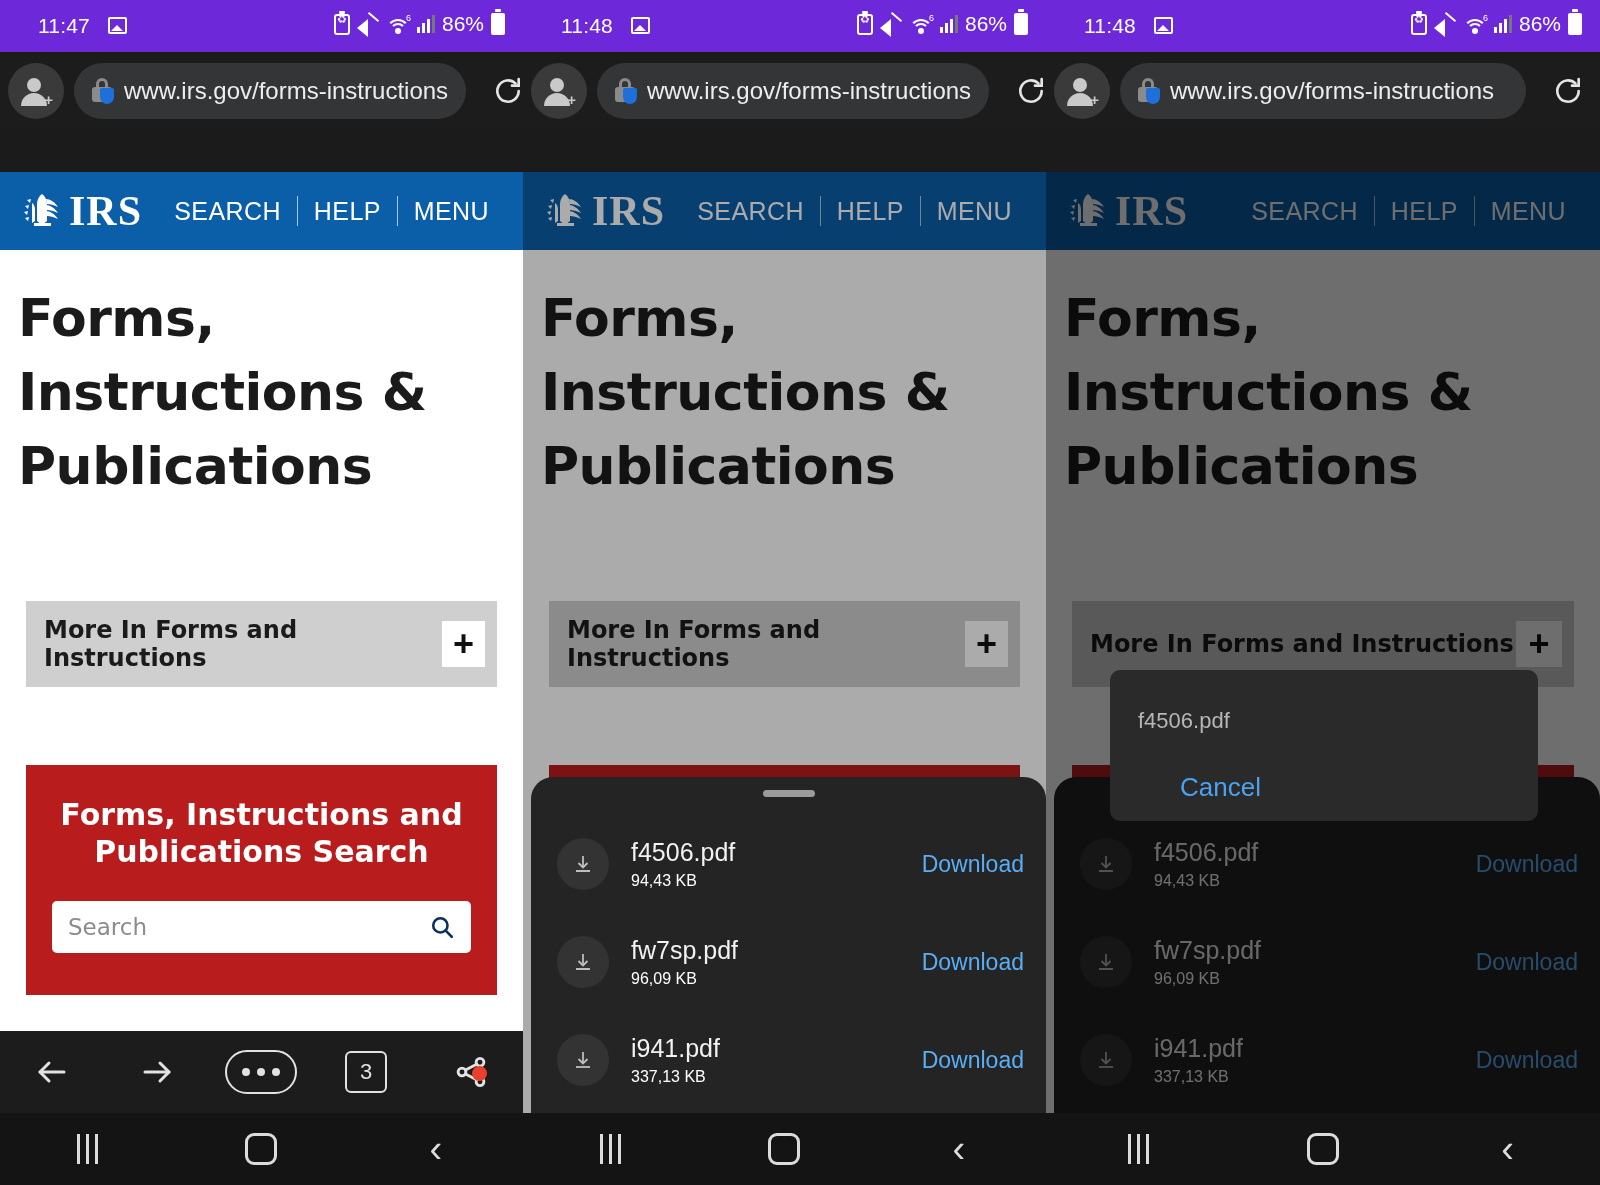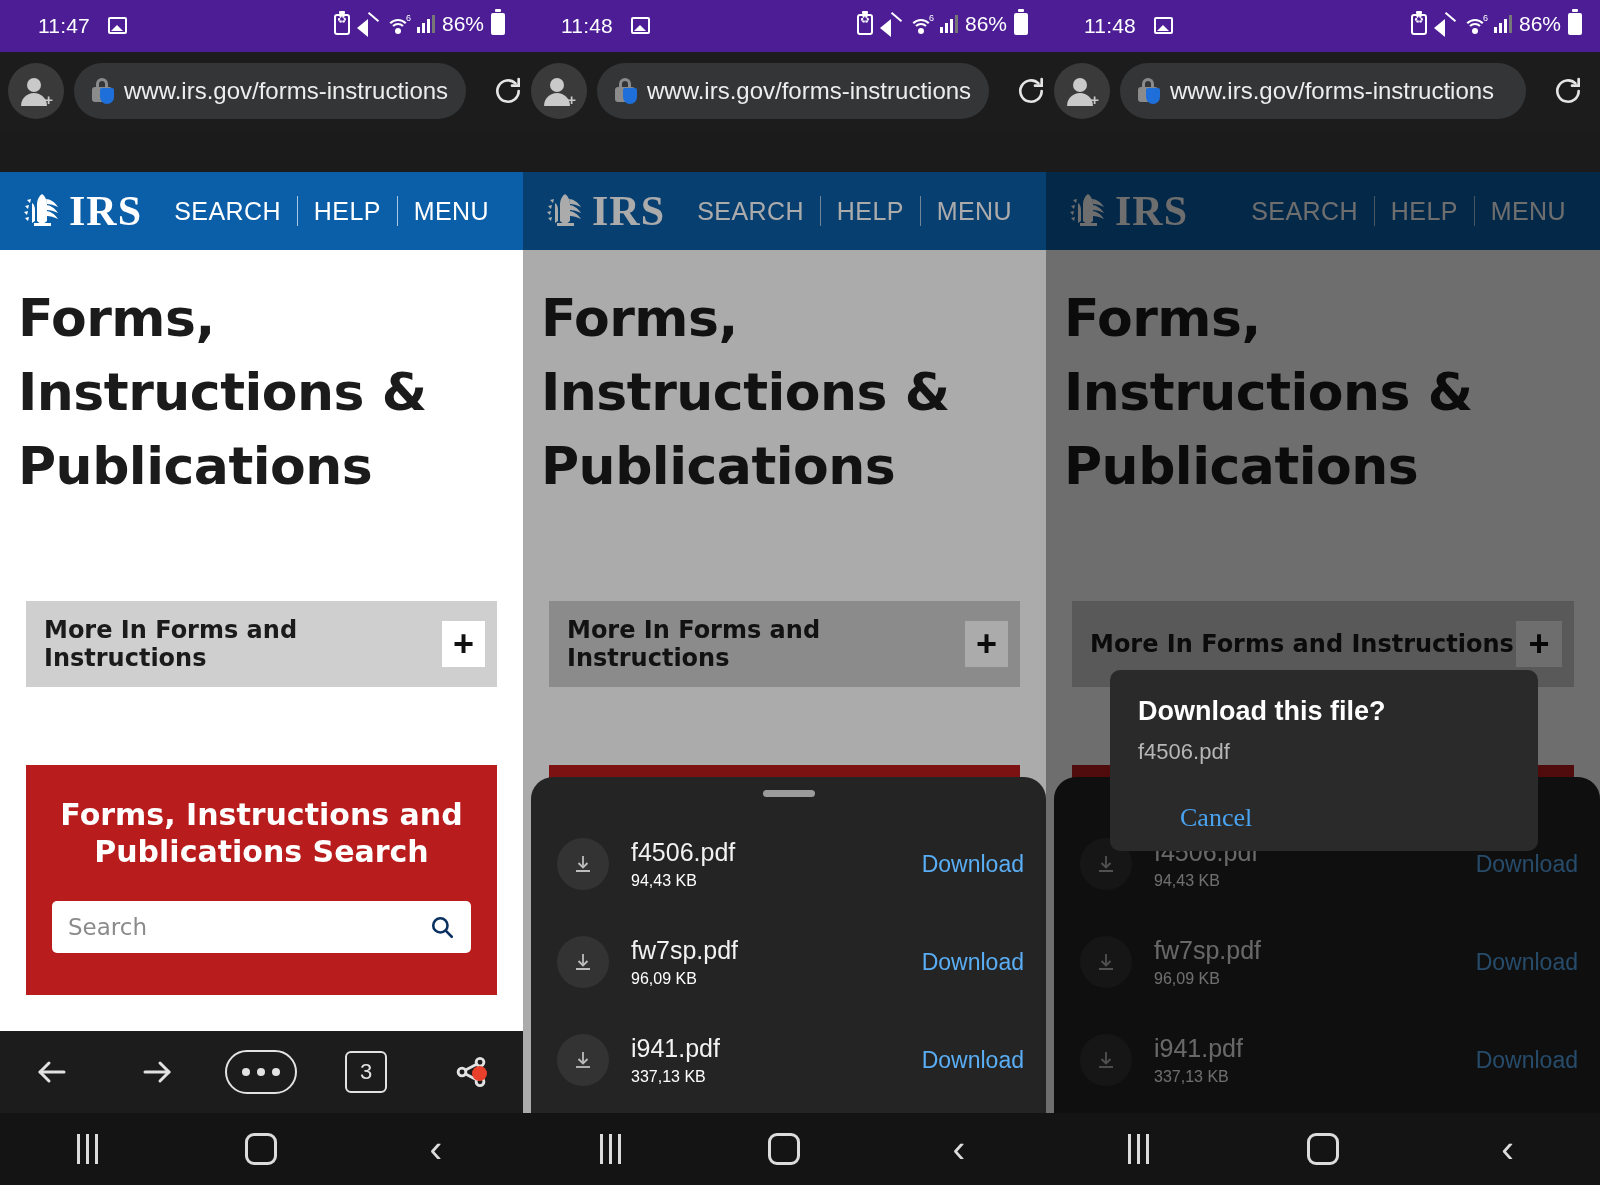--- a/index.html
+++ b/index.html
@@ -5,21 +5,21 @@
   * { margin:0; padding:0; box-sizing:border-box; }
   html,body{ width:1600px; height:1185px; background:#000; overflow:hidden;
              font-family:"Liberation Sans", sans-serif; }
   .stage{ position:relative; width:1600px; height:1185px; display:flex; }
 
   .panel{ position:relative; width:523px; height:1185px; overflow:hidden; background:#1b1b1b; flex:0 0 auto; }
   .panel.p2{ width:523px; }
   .panel.p3{ width:554px; }
 
   
-  .statusbar{ position:relative; height:52px; background:#4c1d95; color:#fff; }
+  .statusbar{ position:relative; height:52px; background:#6d28d9; color:#fff; }
   .sb-time{ position:absolute; left:38px; top:14px; font-size:21px; letter-spacing:.2px; }
   .sb-pic{ position:absolute; left:108px; top:17px; width:19px; height:17px;
            border:2px solid #fff; border-radius:2px; }
   .sb-pic:after{ content:""; position:absolute; left:1px; bottom:1px; width:0; height:0;
            border-left:6px solid transparent; border-right:6px solid transparent; border-bottom:6px solid #fff; }
   .sb-right{ position:absolute; right:18px; top:12px; display:flex; align-items:center; gap:7px; }
   .ic-batsave{ width:16px;height:21px;border:2px solid #fff;border-radius:3px;position:relative; }
   .ic-batsave:before{ content:"";position:absolute;left:3px;top:-5px;width:6px;height:3px;background:#fff;border-radius:1px;}
   .ic-batsave:after{ content:"\267B";position:absolute;left:0;top:-3px;width:12px;text-align:center;font-size:11px;color:#fff;}
   .ic-mute{ width:22px;height:18px;position:relative; }
@@ -134,21 +134,21 @@
   .frow .fmeta{ display:flex; flex-direction:column; gap:5px; }
   .frow .fname{ color:#f2f2f2; font-size:25px; }
   .frow .fsize{ color:#ffffff; font-size:16px; }
   .frow .dl{ margin-left:auto; color:#5aaef5; font-size:23px; }
 
   
   .dialog{ position:absolute; left:64px; right:62px; top:498px; background:#2a2a2a; border-radius:10px;
            padding:26px 28px 18px 28px; }
   .dialog .dtitle{ color:#fff; font-size:27px; font-weight:bold; }
   .dialog .dsub{ color:#b6b6b6; font-size:22px; margin-top:12px; }
-  .dialog .dactions{ display:flex; align-items:center; margin-top:38px;font-family:Liberation Serif, serif; }
+  .dialog .dactions{ display:flex; align-items:center; margin-top:38px; }
   .dialog .dbtn{ color:#4aa3f0; font-size:26px; }
   .dialog .dbtn.cancel{ margin-left:42px; }
   .dialog .dbtn.confirm{ margin-left:50px; }
 
   .hidden-overflow{ overflow:hidden;margin-top:42px; }
 </style>
 </head>
 <body>
 
 <div class="stage">
@@ -656,21 +656,20 @@
             
             
           </div>
 
         </div>
       </div>
 
       <div class="scrim dark"></div>
 
       <div class="dialog">
-        <div class="dtitle">Download this file?</div>
         <div class="dsub">f4506.pdf</div>
         <div class="dactions">
           <span class="dbtn cancel">Cancel</span>
         </div>
       </div>
     </div>
 
     <div class="navbar">
       <div class="nb">
         <span class="nb-recent">

